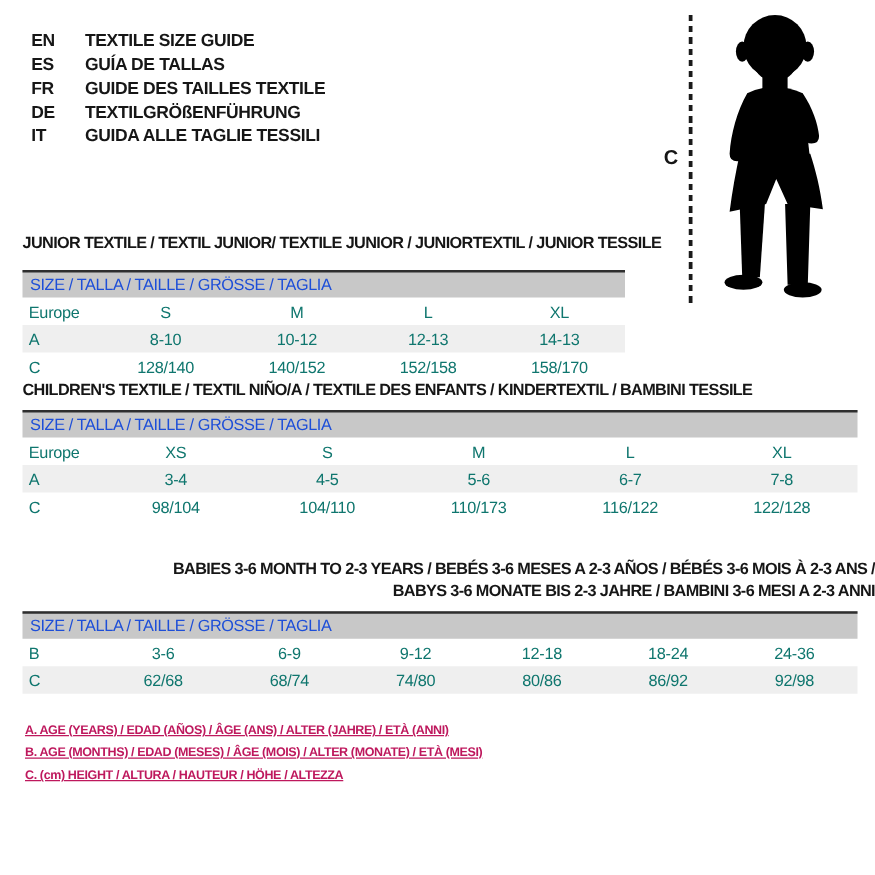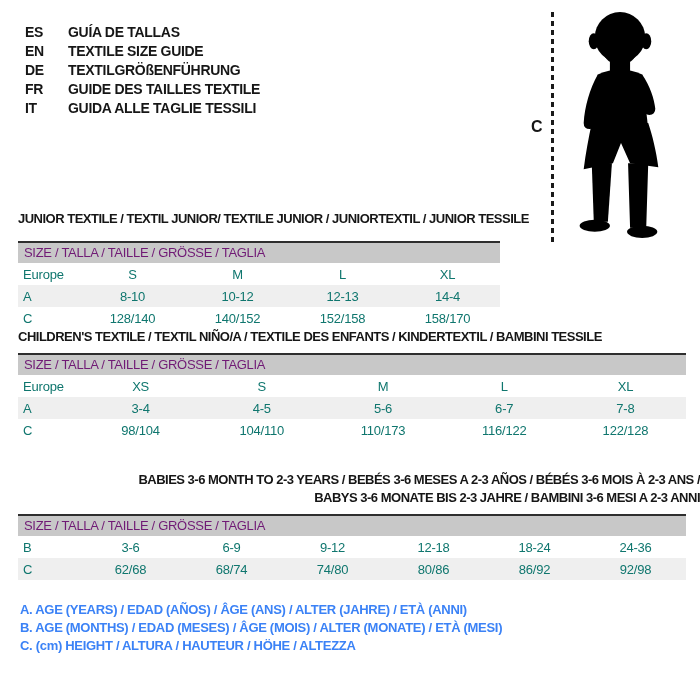--- a/index.html
+++ b/index.html
@@ -30,69 +30,69 @@
     background: repeating-linear-gradient(to bottom, #1a1a1a 0px 5px, transparent 5px 9px);
   }
   .silhouette { position: absolute; left: 52px; top: 4px; }
 
   
   .sec-title {
     margin-left: 18px;
     font-size: 13px; font-weight: bold; letter-spacing: -0.5px; color: #161616;
     line-height: 16px;
   }
-  .title-junior { margin-top: 94px; }
+  .title-junior { margin-top: 69px; }
   .title-children { }
   .title-babies { margin-top: 30px; text-align: right; }
   .title-babies .title-line { line-height: 18px; }
 
   
   .stable { margin-left: 18px; }
   .t-narrow { width: 482px; }
   .t-wide { width: 668px; }
   .stable { margin-top: 14px; }
   .stable.t2 { margin-top: 8px; }
   .stable.t3 { margin-top: 7px; }
   .size-bar {
     height: 22px;
     border-top: 2px solid #2e2e2e;
     background: #c8c8c8;
     font-size: 13px; line-height: 20px; letter-spacing: -0.3px;
-    padding-left: 6px; color: #701a75;
+    padding-left: 6px; color: #1d4ed8;
   }
   .trow { display: flex; height: 22px; align-items: center; font-size: 13px; letter-spacing: -0.2px; color: #0f766e; }
   .trow.shaded { background: #efefef; }
   .tlabel { flex: 0 0 62px; padding-left: 5px; text-align: left; }
   .tcell { flex: 1; text-align: center; }
 
   
   .legend { margin-top: 21px; margin-left: 20px; }
-  .legend-line { font-size: 13px; font-weight: bold; letter-spacing: -0.3px; line-height: 18px; color: #3b82f6; }
+  .legend-line { font-size: 10px; font-weight: bold; letter-spacing: -0.3px; line-height: 18px; color: #be185d; text-decoration: underline; }
 </style>
 </head>
 <body>
 
 <div class="page">
 
   <div class="lang-list">
     <div class="lang-row">
+      <span class="lang-code">EN</span>
+      <span class="lang-title">TEXTILE SIZE GUIDE</span>
+    </div>
+    <div class="lang-row">
       <span class="lang-code">ES</span>
       <span class="lang-title">GUÍA DE TALLAS</span>
     </div>
     <div class="lang-row">
-      <span class="lang-code">EN</span>
-      <span class="lang-title">TEXTILE SIZE GUIDE</span>
+      <span class="lang-code">FR</span>
+      <span class="lang-title">GUIDE DES TAILLES TEXTILE</span>
     </div>
     <div class="lang-row">
       <span class="lang-code">DE</span>
       <span class="lang-title">TEXTILGRÖßENFÜHRUNG</span>
-    </div>
-    <div class="lang-row">
-      <span class="lang-code">FR</span>
-      <span class="lang-title">GUIDE DES TAILLES TEXTILE</span>
     </div>
     <div class="lang-row">
       <span class="lang-code">IT</span>
       <span class="lang-title">GUIDA ALLE TAGLIE TESSILI</span>
     </div>
   </div>
 
   <div class="figure">
     <span class="c-label">C</span>
     <div class="dotted-line"></div>
@@ -121,21 +121,21 @@
       <span class="tcell">S</span>
       <span class="tcell">M</span>
       <span class="tcell">L</span>
       <span class="tcell">XL</span>
     </div>
     <div class="trow shaded">
       <span class="tlabel">A</span>
       <span class="tcell">8-10</span>
       <span class="tcell">10-12</span>
       <span class="tcell">12-13</span>
-      <span class="tcell">14-4</span>
+      <span class="tcell">14-13</span>
     </div>
     <div class="trow">
       <span class="tlabel">C</span>
       <span class="tcell">128/140</span>
       <span class="tcell">140/152</span>
       <span class="tcell">152/158</span>
       <span class="tcell">158/170</span>
     </div>
   </div>
 

